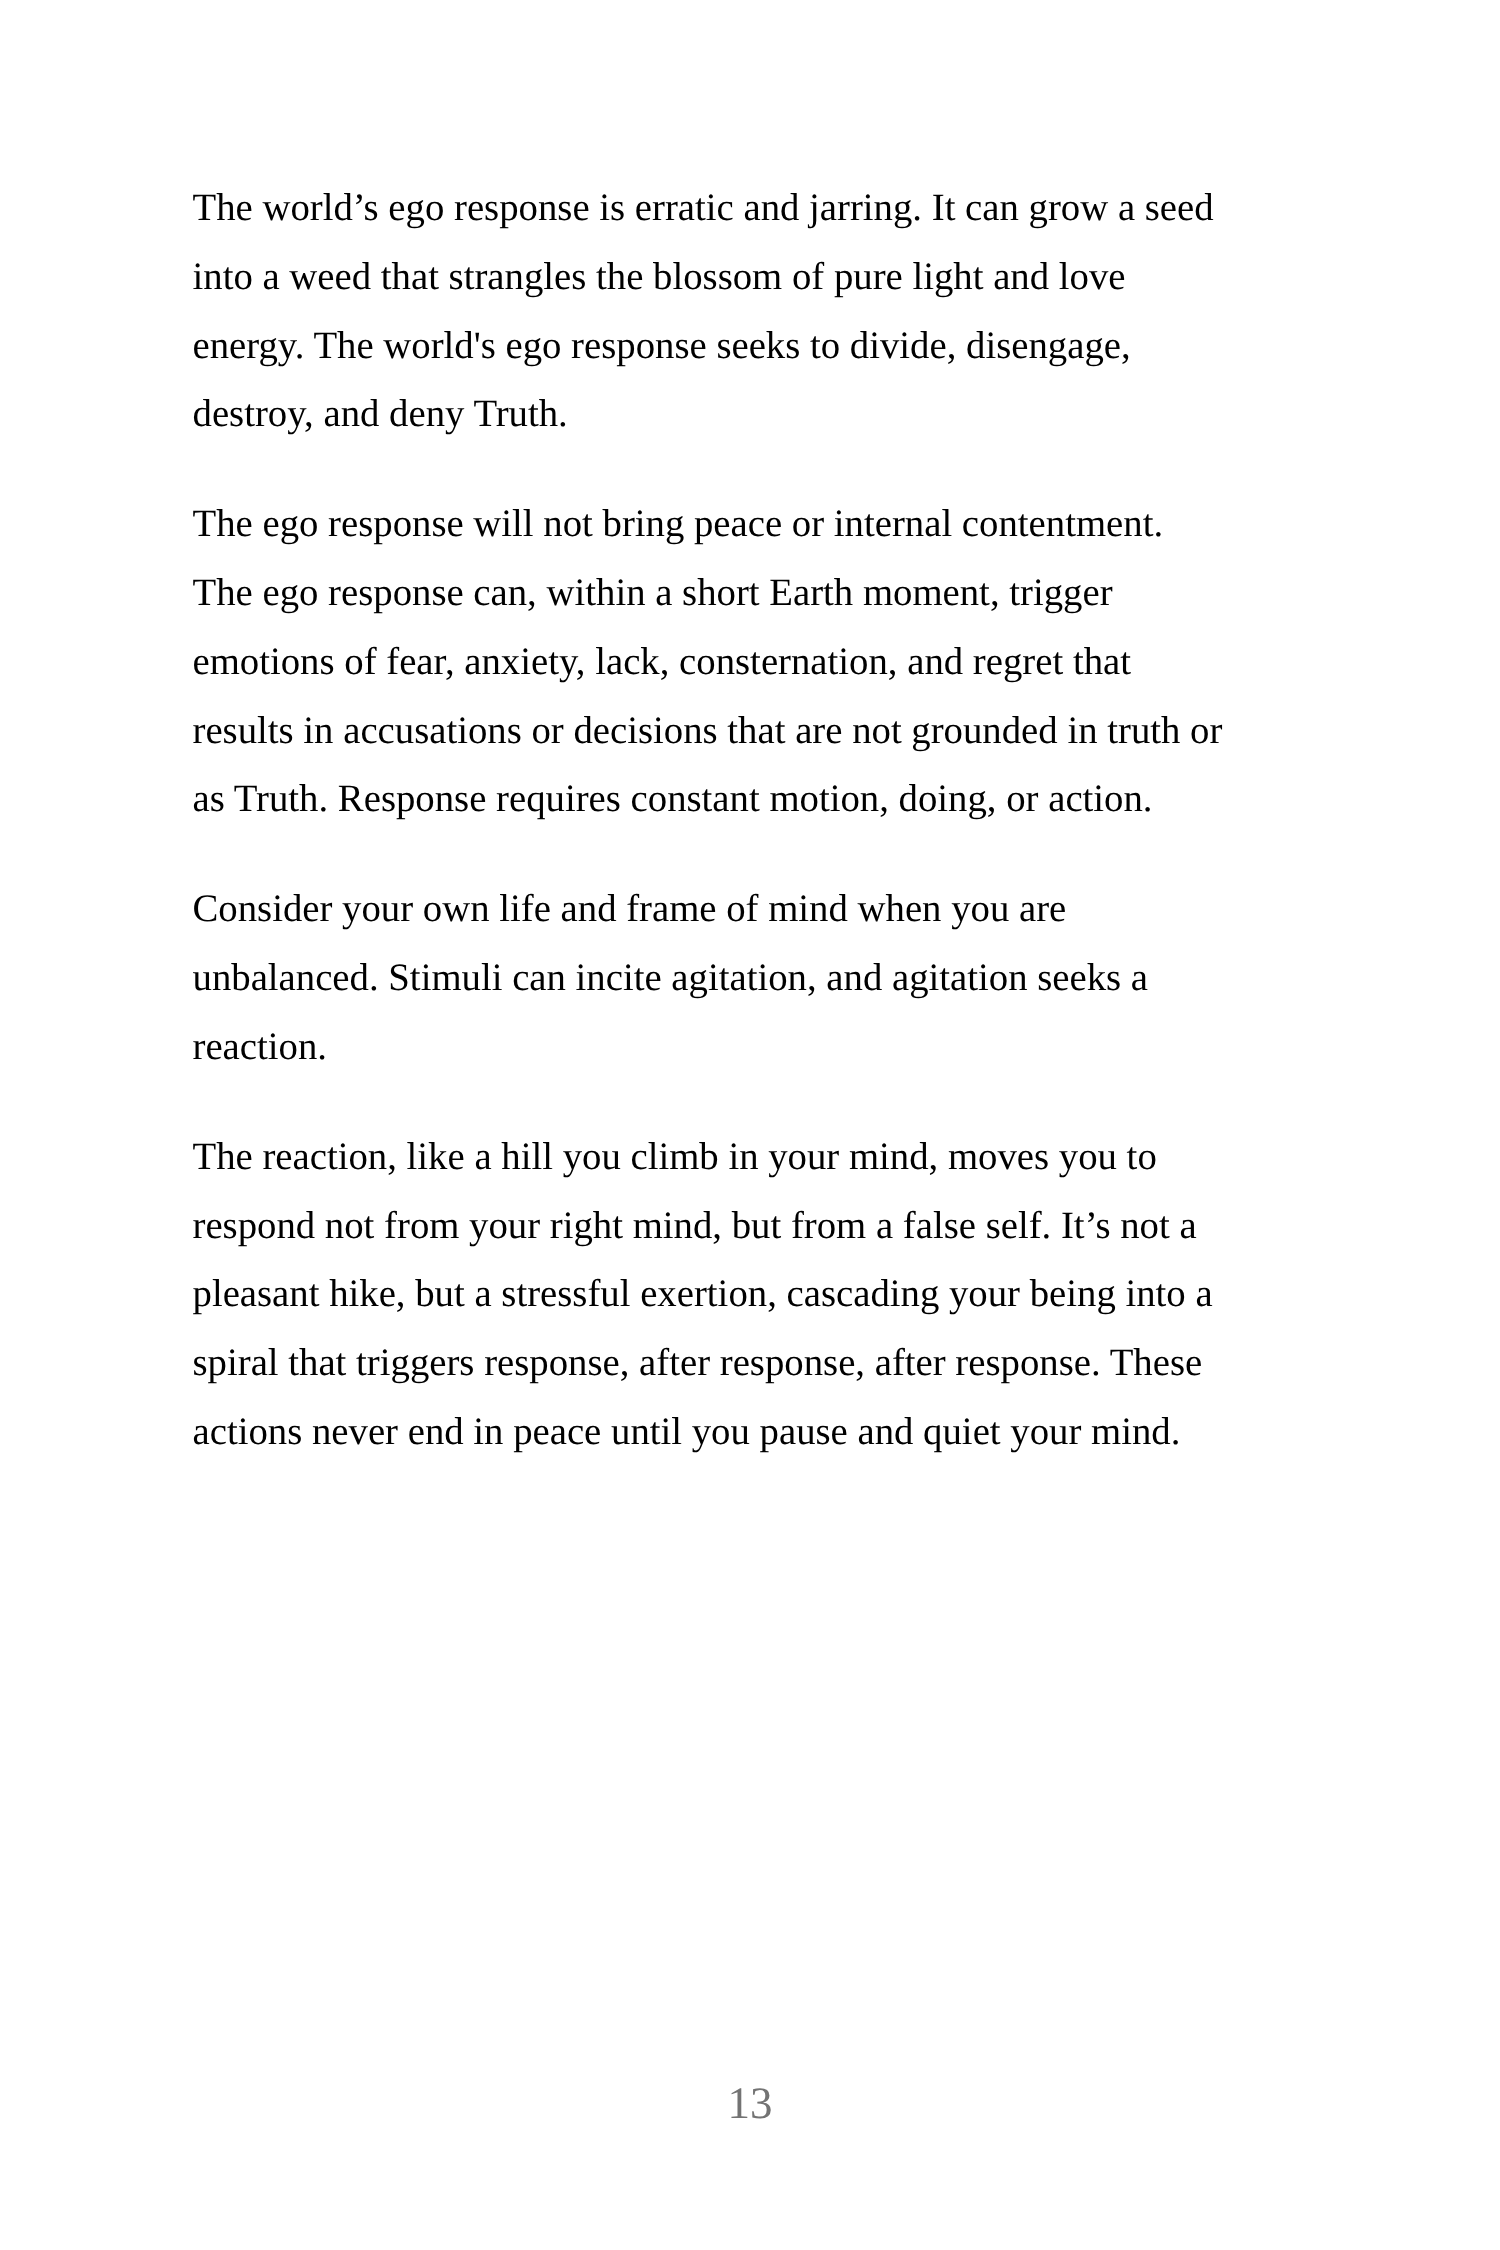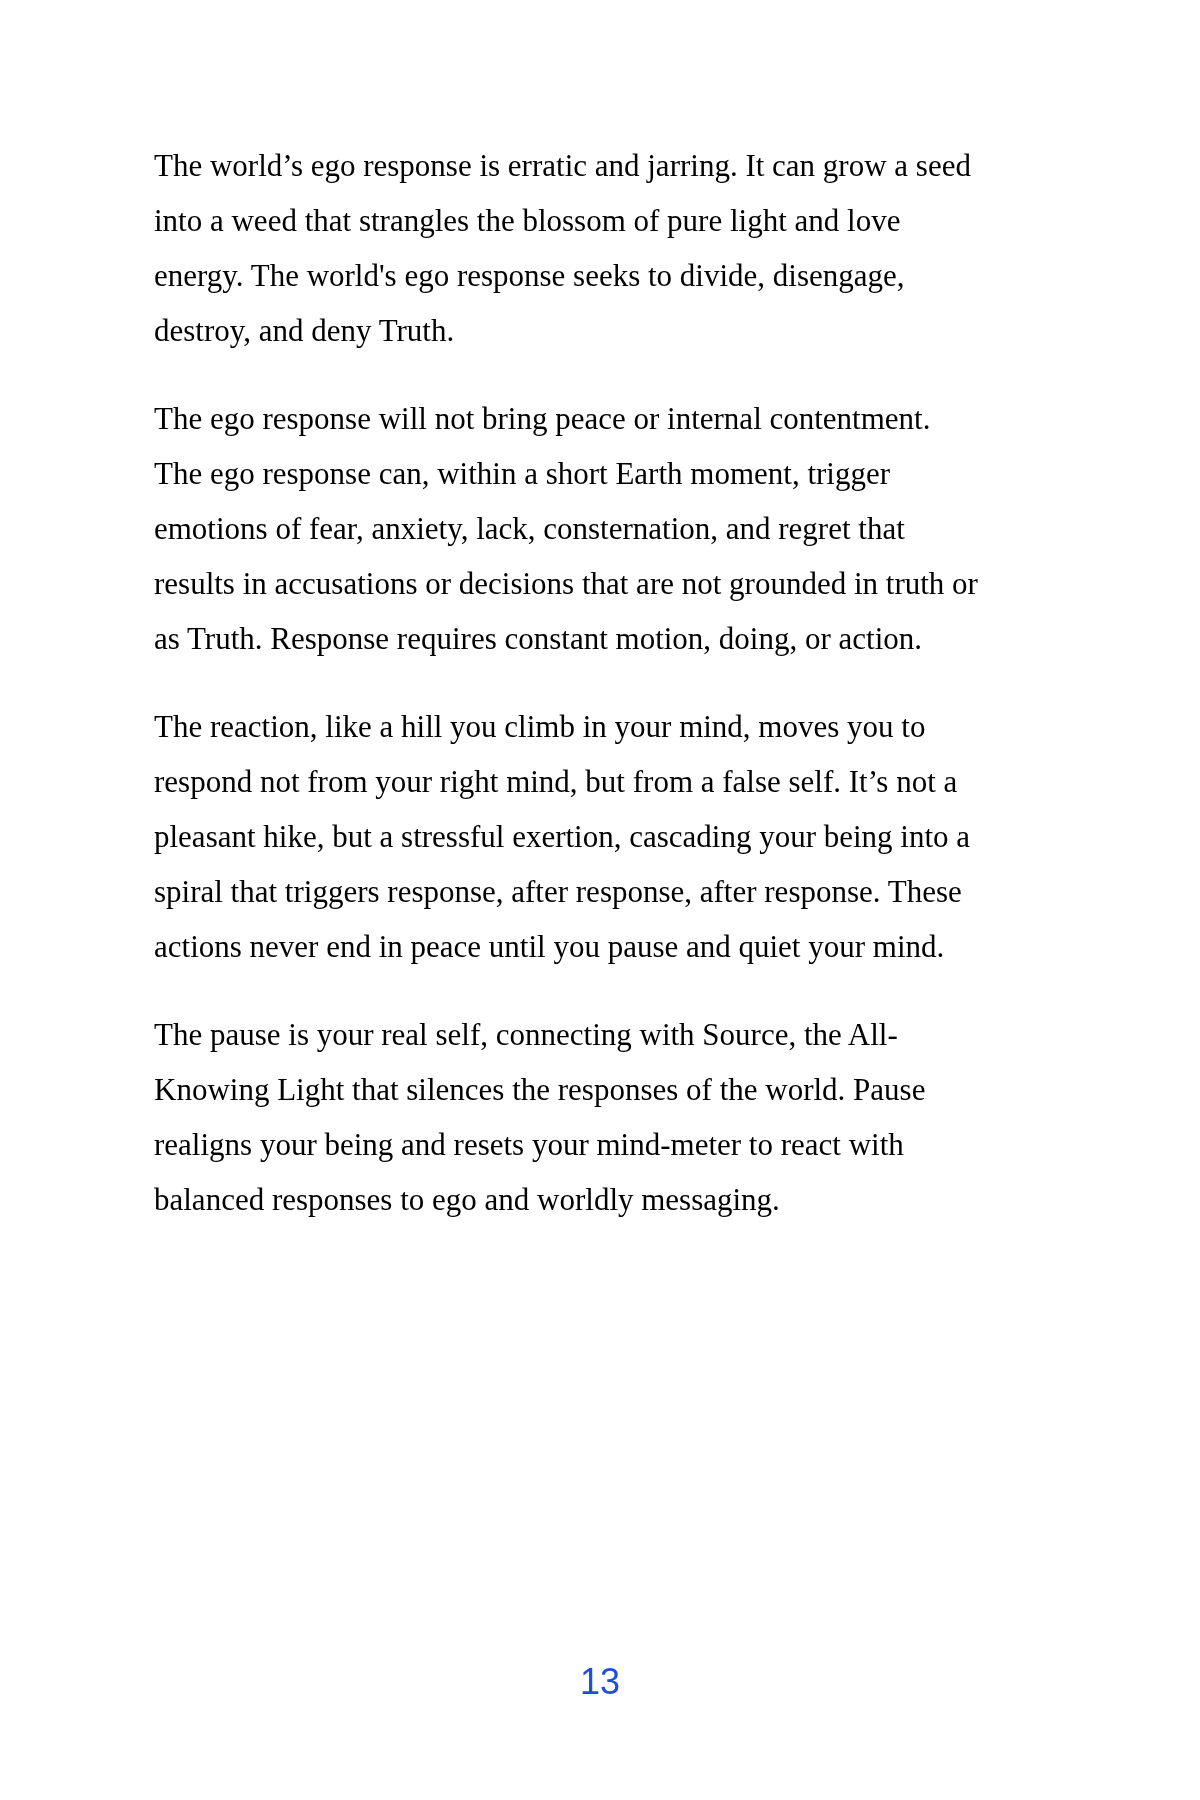--- a/index.html
+++ b/index.html
@@ -32,46 +32,45 @@
   }
   .page-footer {
     position: absolute;
     left: 0;
     top: 1664px;
     width: 1200px;
     text-align: center;
   }
   .page-number {
     display: inline-block;
-    font-family: Liberation Sans, sans-serif;
+    font-family: Liberation Serif, serif;
     font-size: 36px;
     line-height: 1;
-    color: #1d4ed8;
+    color: #737373;
   }
 </style>
 </head>
 <body>
 
 <div class="page">
   <main class="text-block">
     <p>The world’s ego response is erratic and jarring. It can grow a seed
 into a weed that strangles the blossom of pure light and love
 energy. The world's ego response seeks to divide, disengage,
 destroy, and deny Truth.</p>
     <p>The ego response will not bring peace or internal contentment.
 The ego response can, within a short Earth moment, trigger
 emotions of fear, anxiety, lack, consternation, and regret that
 results in accusations or decisions that are not grounded in truth or
 as Truth. Response requires constant motion, doing, or action.</p>
+    <p>Consider your own life and frame of mind when you are
+unbalanced. Stimuli can incite agitation, and agitation seeks a
+reaction.</p>
     <p>The reaction, like a hill you climb in your mind, moves you to
 respond not from your right mind, but from a false self. It’s not a
 pleasant hike, but a stressful exertion, cascading your being into a
 spiral that triggers response, after response, after response. These
 actions never end in peace until you pause and quiet your mind.</p>
-    <p>The pause is your real self, connecting with Source, the All-
-Knowing Light that silences the responses of the world. Pause
-realigns your being and resets your mind-meter to react with
-balanced responses to ego and worldly messaging.</p>
   </main>
   <footer class="page-footer">
     <span class="page-number">13</span>
   </footer>
 </div>
 
 </body></html>

